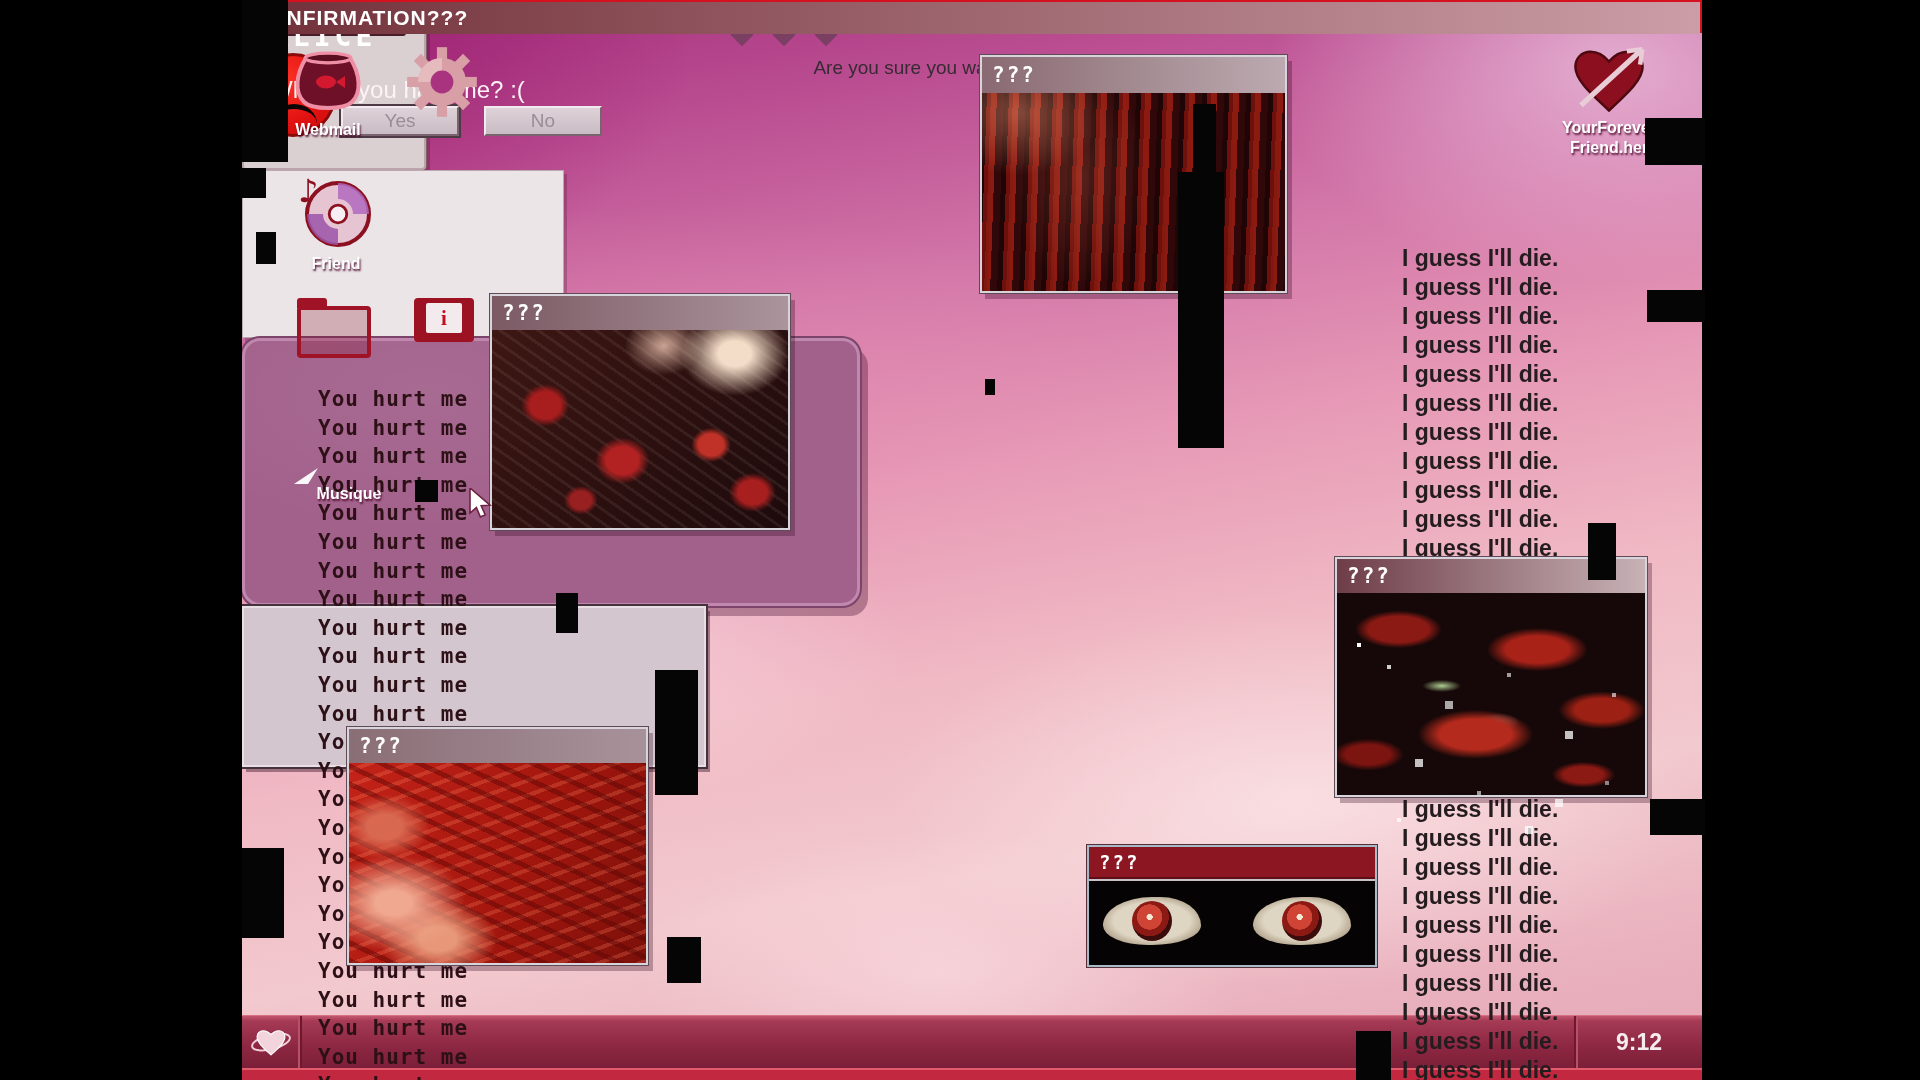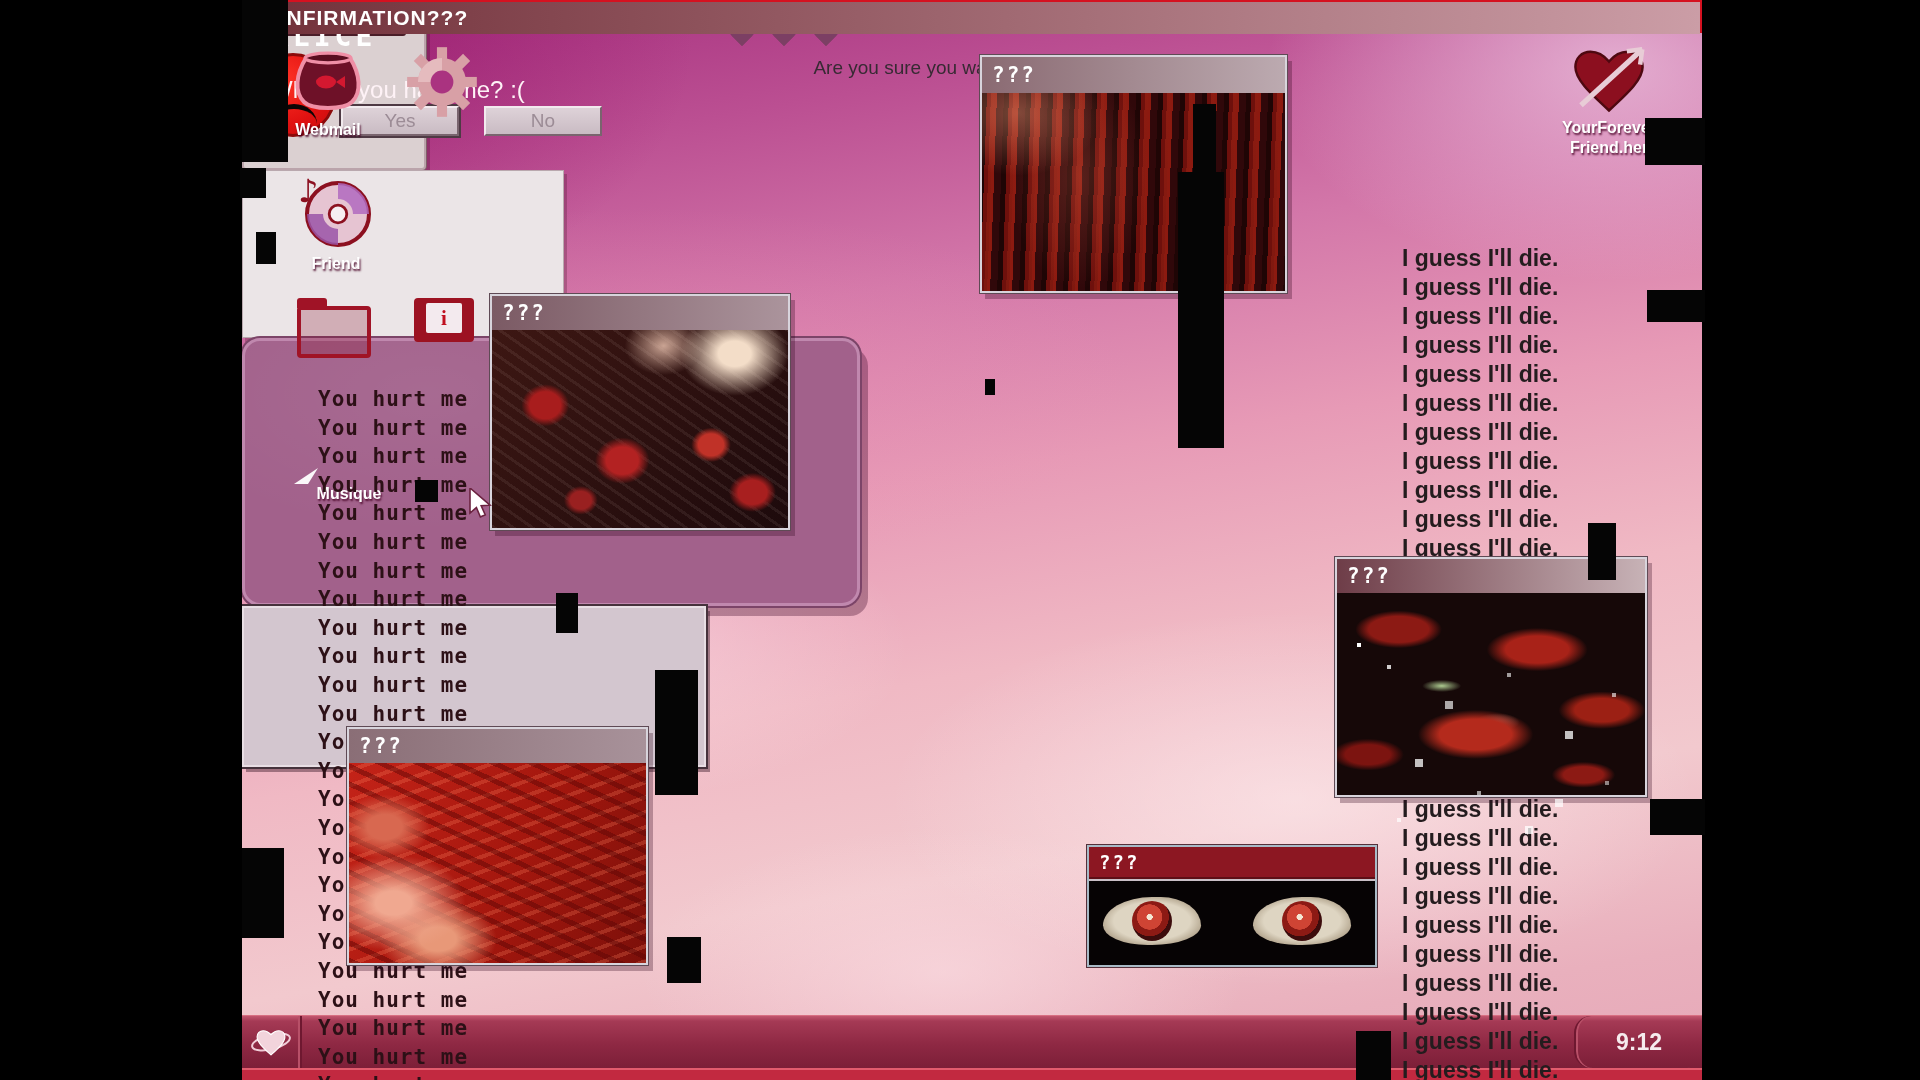--- a/index.html
+++ b/index.html
@@ -141,21 +141,21 @@
     background:linear-gradient(180deg,#ded2d8,#c9bbc3); color:#9c8c96; font-size:19px;
     border-top:2px solid #f2eaee; border-left:2px solid #f2eaee; border-right:2px solid #79646e; border-bottom:2px solid #79646e; }
   #btn-yes { left:99px; box-shadow:0 0 0 2px #4e3a44; }
   #btn-no  { left:242px; }
   
   #taskbar { position:absolute; left:0; top:1015px; width:1460px; height:53px; z-index:3;
     background:linear-gradient(180deg,#c2566e 0,#a53a55 10%,#8e2843 55%,#7c1f38 100%); border-top:1px solid #d86f82; }
   #start-btn { position:absolute; left:0; top:0; width:60px; height:100%; display:flex; align-items:center; justify-content:center;
     border-right:2px solid #6e1830; box-shadow:inset -2px 0 0 #b85068; }
   #clock-seg { position:absolute; right:0; top:0; width:128px; height:100%; display:flex; align-items:center; justify-content:center;
-    border-left:2px solid #6e1830; box-shadow:inset 2px 0 0 #b85068; color:#f6ebee; font-size:23px; font-weight:bold;border-radius:17px; }
+    border-left:2px solid #6e1830; box-shadow:inset 2px 0 0 #b85068; color:#f6ebee; font-size:23px; font-weight:bold; }
   #bottom-strip { position:absolute; left:0; top:1068px; width:1460px; height:12px; z-index:3;
     background:#c22940; border-top:2px solid #e25c6e; }
   
   .glitch { position:absolute; background:#050505; z-index:50; }
   #g1 { left:1193px; top:104px; width:23px; height:70px; }
   #g2 { left:1178px; top:172px; width:46px; height:276px; }
   #g3 { left:985px;  top:379px; width:10px; height:16px; }
   #g4 { left:415px;  top:480px; width:23px; height:22px; }
   #g5 { left:556px;  top:593px; width:22px; height:40px; }
   #g6 { left:655px;  top:670px; width:43px; height:125px; }

